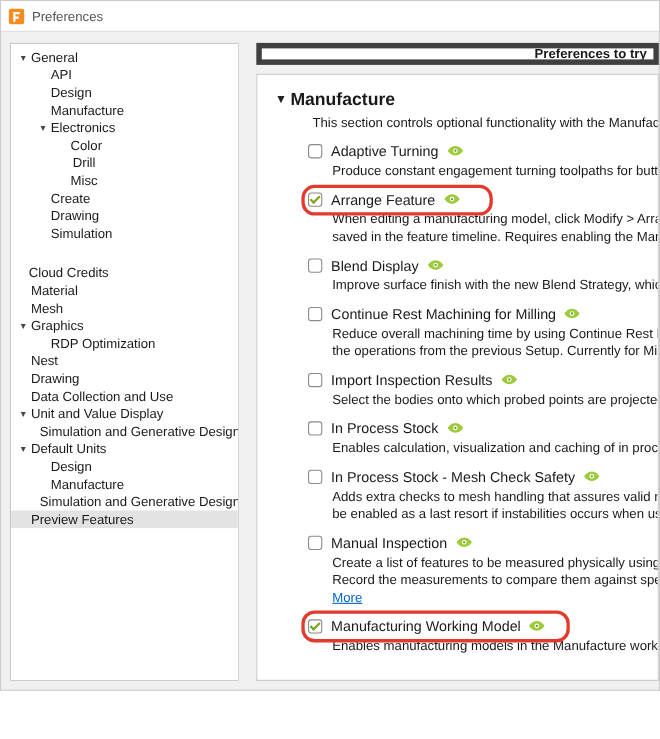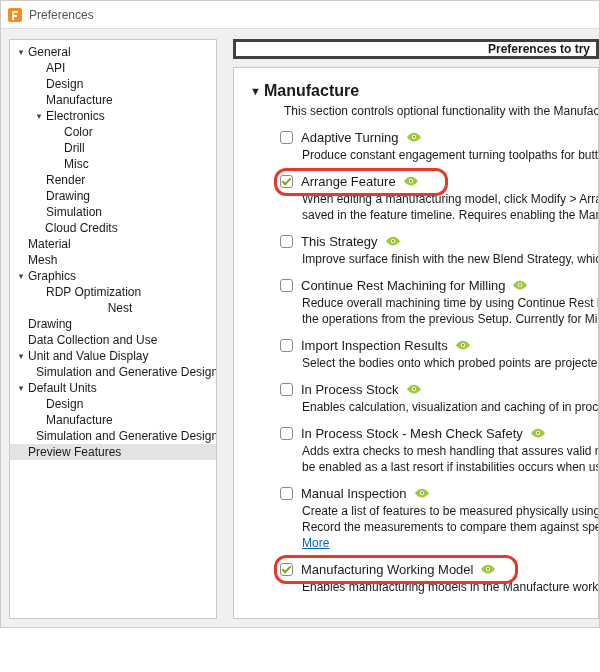--- a/index.html
+++ b/index.html
@@ -16,21 +16,21 @@
   .left-pane { width:224px; padding:10px 8px 8px 8px; display:flex; flex-direction:column; }
   .tree-wrap { flex:1; border:1px solid #c9c9c9; background:#fff; overflow:auto; padding:4px 0; }
   .tree { font-size:12px; line-height:16px; }
   .node { display:flex; align-items:center; height:16px; padding:0 4px; cursor:default; white-space:nowrap; }
   .node .tw { width:10px; text-align:center; font-size:9px; color:#444; margin-right:2px; }
   .node.selected { background:#e3e3e3; }
 
   .restore { margin-top:8px; height:24px; width:108px; font-size:12px; background:#f6f6f6; border:1px solid #bbb; cursor:pointer; }
 
   .right-pane { flex:1; padding:10px 0 8px 8px; display:flex; flex-direction:column; overflow:hidden; }
-  .hdr-bar { height:20px; border:3px solid #404040; background:#fff; display:flex; align-items:center; justify-content:flex-end; padding:0 6px; font-weight:bold; font-size:12px; overflow:hidden; white-space:nowrap; }
+  .hdr-bar { height:20px; border:5px solid #404040; background:#fff; display:flex; align-items:center; justify-content:flex-end; padding:0 6px; font-weight:bold; font-size:12px; overflow:hidden; white-space:nowrap; }
   .content-box { margin-top:8px; flex:1; border:1px solid #c9c9c9; background:#fff; overflow:hidden; position:relative; padding:14px 0 14px 16px; }
 
   .sect-row { display:flex; align-items:center; font-weight:bold; font-size:16px; margin-bottom:4px; }
   .sect-row .tw { width:14px; font-size:11px; color:#222; }
   .sect-desc { font-size:12px; margin:0 0 10px 34px; color:#1a1a1a; white-space:nowrap; overflow:hidden; }
 
   .feat { margin:0 0 4px 30px; position:relative; }
   .feat-row { display:flex; align-items:center; height:18px; white-space:nowrap; position:relative; }
   .chk { width:13px; height:13px; border:1px solid #8a8a8a; border-radius:3px; background:#fff; margin-right:8px; display:flex; align-items:center; justify-content:center; flex-shrink:0; }
   .chk.on::after { content:""; width:7px; height:3px; border-left:2px solid #7ba617; border-bottom:2px solid #7ba617; transform:rotate(-45deg); margin-top:-2px; }
@@ -77,61 +77,61 @@
               <span>Manufacture</span>
             </div>
             <div class="node" style="padding-left: 24px;">
               <span class="tw">▾</span>
               <span>Electronics</span>
             </div>
             <div class="node" style="padding-left: 42px;">
               <span class="tw"></span>
               <span>Color</span>
             </div>
+            <div class="node" style="padding-left: 32px; margin-left: 12px;">
+              <span class="tw"></span>
+              <span>Drill</span>
+            </div>
             <div class="node" style="padding-left: 42px;">
               <span class="tw"></span>
-              <span>Drill</span>
-            </div>
-            <div class="node" style="padding-left: 42px;">
-              <span class="tw"></span>
               <span>Misc</span>
             </div>
             <div class="node" style="padding-left: 24px;">
               <span class="tw"></span>
-              <span>Render</span>
+              <span>Create</span>
             </div>
             <div class="node" style="padding-left: 24px;">
               <span class="tw"></span>
               <span>Drawing</span>
             </div>
             <div class="node" style="padding-left: 24px;">
               <span class="tw"></span>
               <span>Simulation</span>
             </div>
-            <div class="node" style="padding-left: 23px;">
+            <div class="node" style="padding-left: 4px; margin-top: 20px;">
               <span class="tw"></span>
               <span>Cloud Credits</span>
             </div>
             <div class="node" style="padding-left: 6px;">
               <span class="tw"></span>
               <span>Material</span>
             </div>
             <div class="node" style="padding-left: 6px;">
               <span class="tw"></span>
               <span>Mesh</span>
             </div>
             <div class="node" style="padding-left: 6px;">
               <span class="tw">▾</span>
               <span>Graphics</span>
             </div>
             <div class="node" style="padding-left: 24px;">
               <span class="tw"></span>
               <span>RDP Optimization</span>
             </div>
-            <div class="node" style="padding-left: 6px; justify-content: center;">
+            <div class="node" style="padding-left: 6px;">
               <span class="tw"></span>
               <span>Nest</span>
             </div>
             <div class="node" style="padding-left: 6px;">
               <span class="tw"></span>
               <span>Drawing</span>
             </div>
             <div class="node" style="padding-left: 6px;">
               <span class="tw"></span>
               <span>Data Collection and Use</span>
@@ -201,21 +201,21 @@
                   <circle cx="8" cy="5" r="2.4" fill="#fff"></circle>
                   <circle cx="8" cy="5" r="1.2" fill="#6b9a1d"></circle>
                 </svg>
               </div>
               <div class="feat-desc">When editing a manufacturing model, click Modify &gt; Arrange to cr</div>
               <div class="feat-desc" style="margin-top: -8px;">saved in the feature timeline. Requires enabling the Manufacturin</div>
             </div>
             <div class="feat">
               <div class="feat-row">
                 <span class="chk"></span>
-                <span class="feat-label">This Strategy</span>
+                <span class="feat-label">Blend Display</span>
                 <svg class="eye" viewBox="0 0 16 10">
                   <path d="M8 0 C3 0 0 5 0 5 s3 5 8 5 8-5 8-5 S13 0 8 0z" fill="#9ecb3b"></path>
                   <circle cx="8" cy="5" r="2.4" fill="#fff"></circle>
                   <circle cx="8" cy="5" r="1.2" fill="#6b9a1d"></circle>
                 </svg>
               </div>
               <div class="feat-desc">Improve surface finish with the new Blend Strategy, which is driv</div>
             </div>
             <div class="feat">
               <div class="feat-row">

